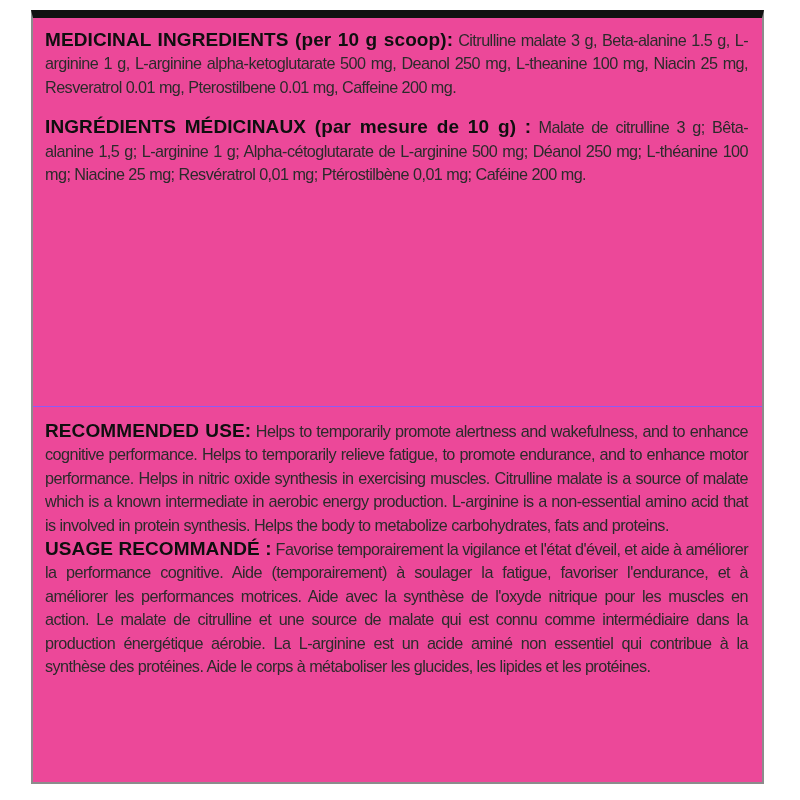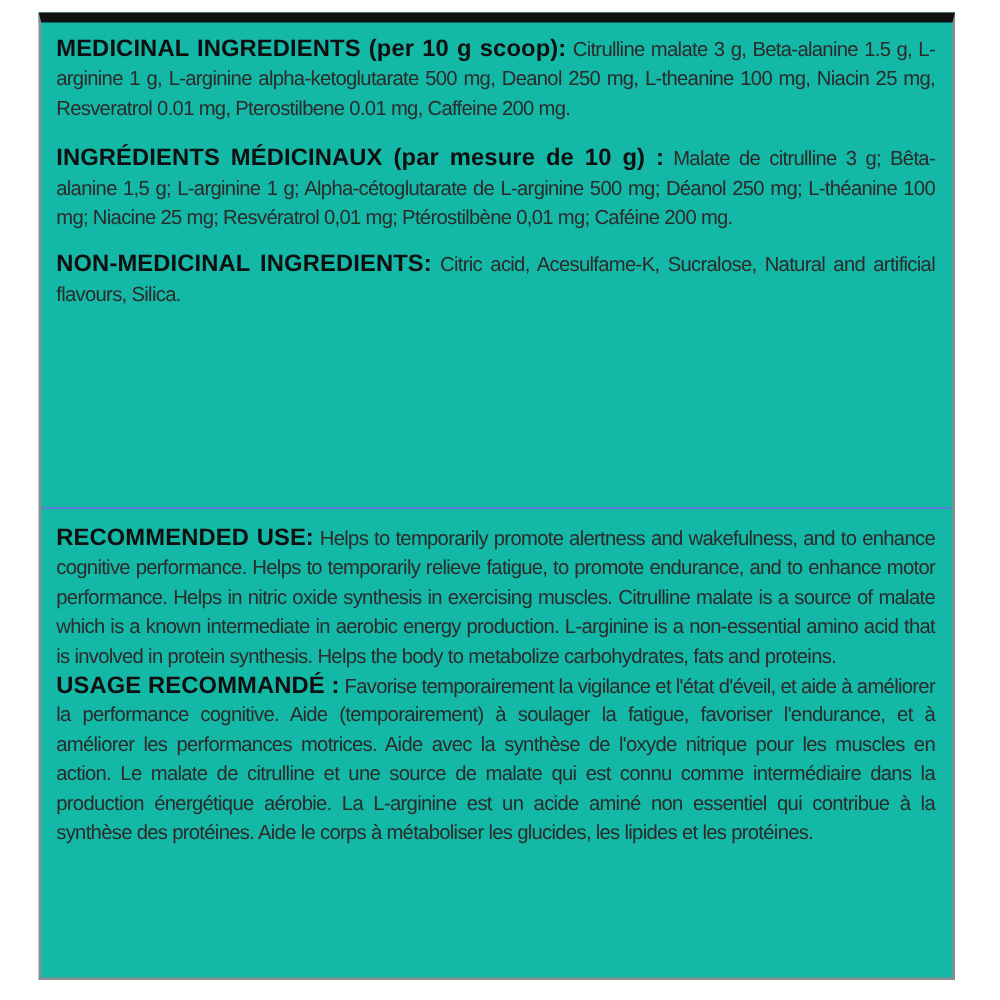--- a/index.html
+++ b/index.html
@@ -17,21 +17,21 @@
     }
     .label-box {
       position: absolute;
       left: 31px;
       top: 10px;
       width: 733px;
       height: 774px;
       border: 2px solid #8c8c8c;
       border-top: 8px solid #111111;
       box-sizing: border-box;
-      background: #14b8a6;
+      background: #ec4899;
     }
     .section {
       position: absolute;
       left: 0;
       right: 0;
       padding: 0 14px 0 12px;
       box-sizing: border-box;
     }
     .section-ingredients {
       top: 10px;
@@ -69,21 +69,20 @@
 
 <div class="label-box">
 
   <div class="section section-ingredients">
     <p class="para"><span class="head">MEDICINAL INGREDIENTS (per 10 g scoop):</span><span> Citrulline malate 3 g, Beta-alanine 1.5 g, L-arginine 1 g, L-arginine alpha-ketoglutarate 500 mg, Deanol 250 mg, L-theanine 100 mg, Niacin 25 mg, Resveratrol 0.01 mg, Pterostilbene 0.01 mg, Caffeine 200 mg.</span></p>
 
     <p class="para fr-ing"><span class="head">INGRÉDIENTS MÉDICINAUX (par mesure de 10 g) :</span><span> Malate de citrulline 3 g; Bêta-alanine 1,5 g; L-arginine 1 g; Alpha-cétoglutarate de L-arginine 500 mg; Déanol 250 mg; L-théanine 100 mg; Niacine 25 mg; Resvératrol 0,01 mg; Ptérostilbène 0,01 mg; Caféine 200 mg.</span></p>
 
     <div class="gap"></div>
 
-    <p class="para"><span class="head">NON-MEDICINAL INGREDIENTS:</span><span> Citric acid, Acesulfame-K, Sucralose, Natural and artificial flavours, Silica.</span></p>
 
   </div>
 
   <div class="section section-use">
     <p class="para"><span class="head">RECOMMENDED USE:</span><span> Helps to temporarily promote alertness and wakefulness, and to enhance cognitive performance. Helps to temporarily relieve fatigue, to promote endurance, and to enhance motor performance. Helps in nitric oxide synthesis in exercising muscles. Citrulline malate is a source of malate which is a known intermediate in aerobic energy production. L-arginine is a non-essential amino acid that is involved in protein synthesis. Helps the body to metabolize carbohydrates, fats and proteins.</span></p>
 
     <p class="para"><span class="head">USAGE RECOMMANDÉ :</span><span> Favorise temporairement la vigilance et l'état d'éveil, et aide à améliorer la performance cognitive. Aide (temporairement) à soulager la fatigue, favoriser l'endurance, et à améliorer les performances motrices. Aide avec la synthèse de l'oxyde nitrique pour les muscles en action. Le malate de citrulline et une source de malate qui est connu comme intermédiaire dans la production énergétique aérobie. La L-arginine est un acide aminé non essentiel qui contribue à la synthèse des protéines. Aide le corps à métaboliser les glucides, les lipides et les protéines.</span></p>
   </div>
 
 </div>

